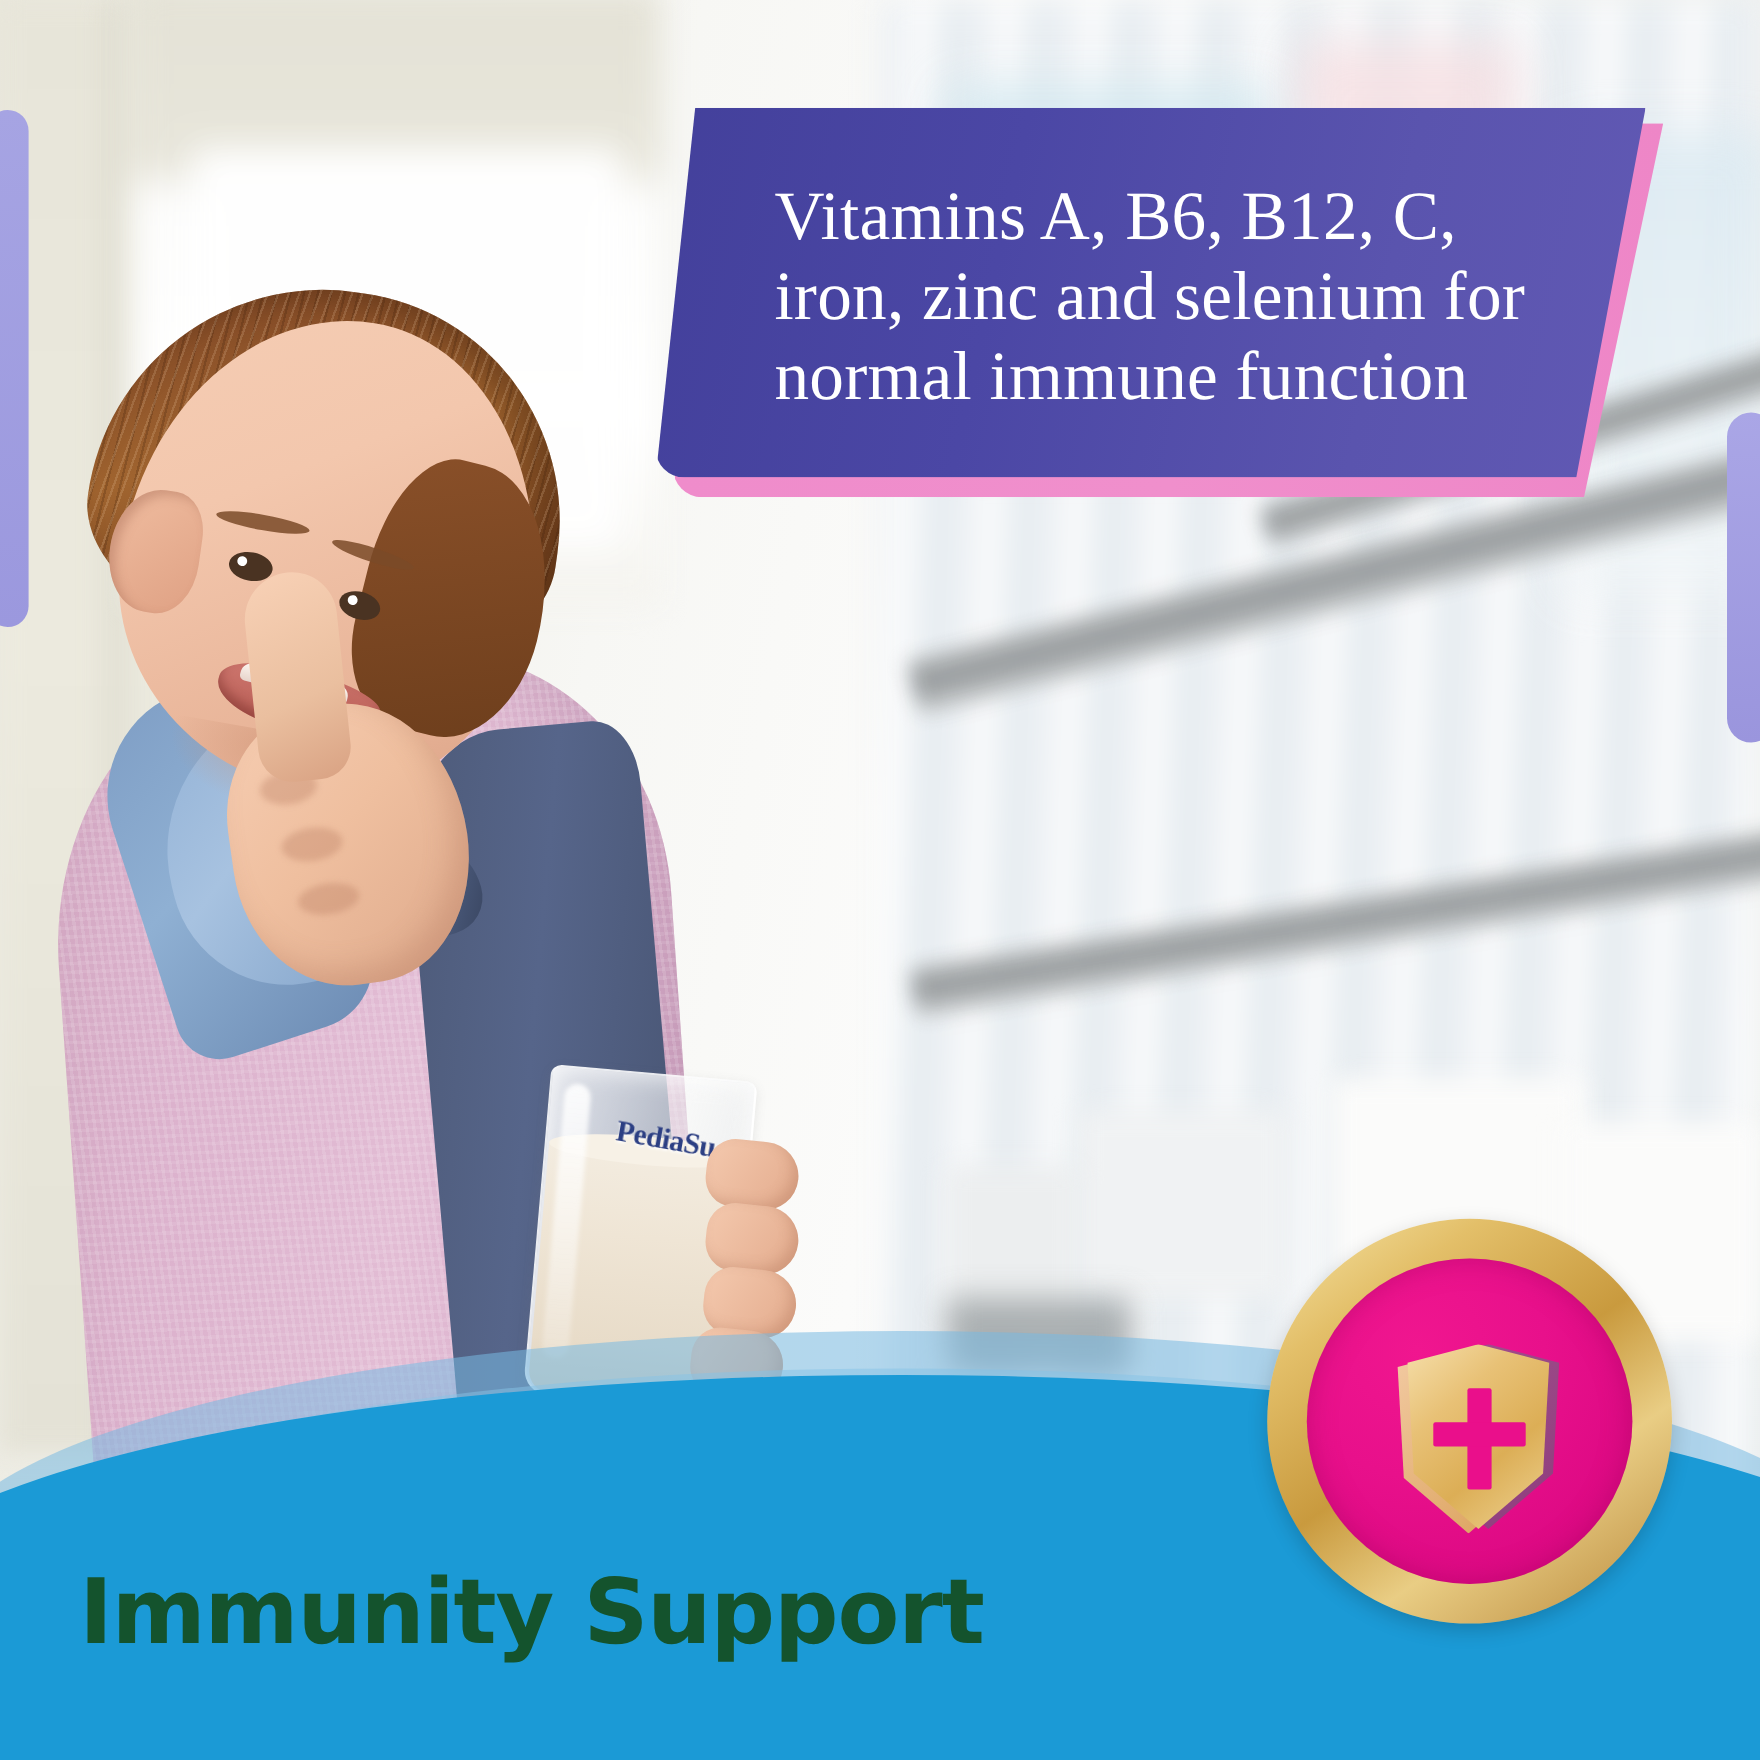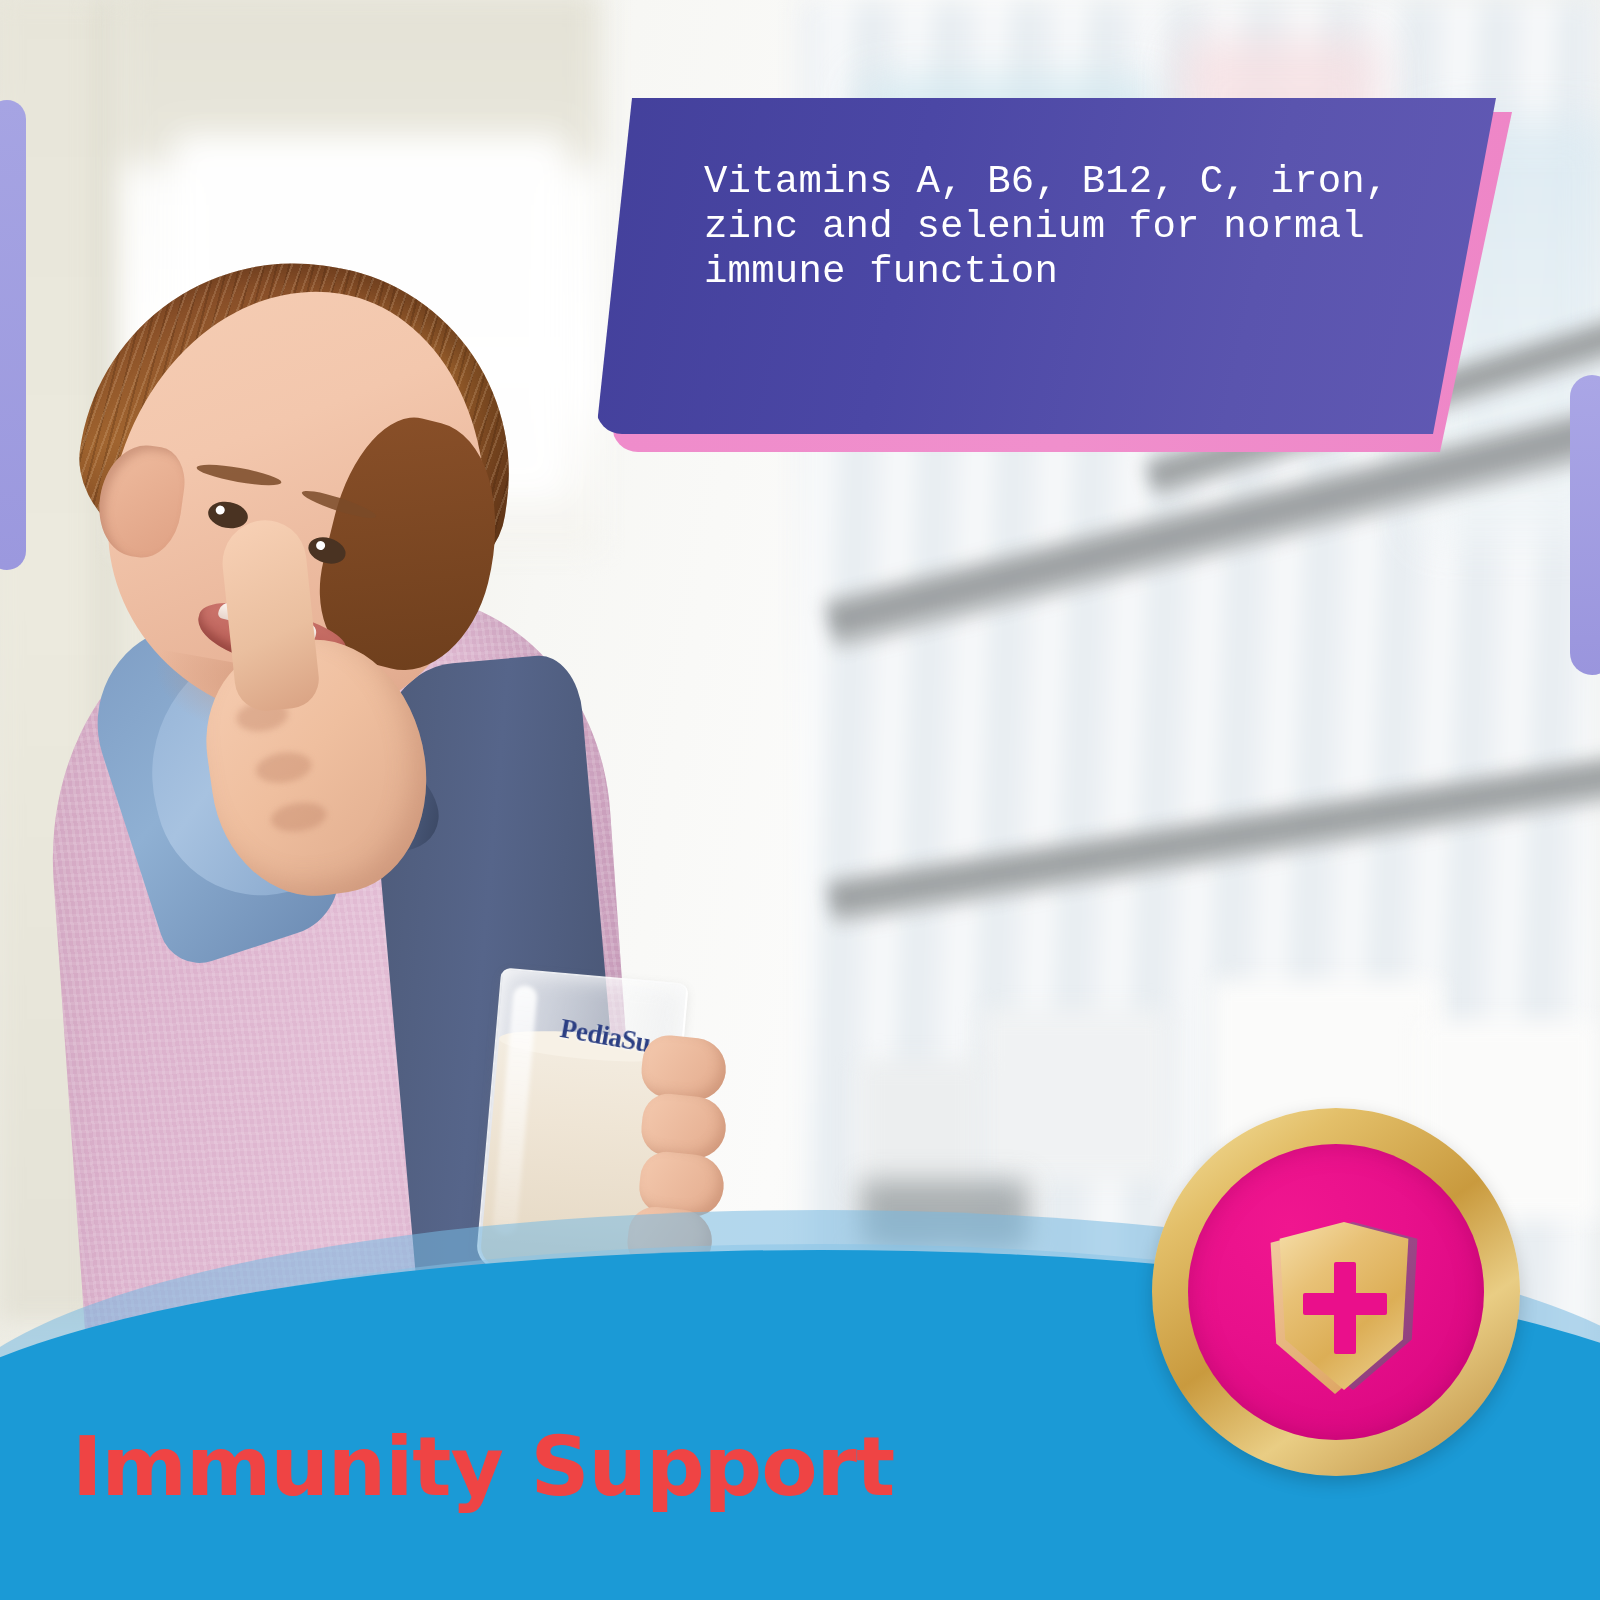--- a/index.html
+++ b/index.html
@@ -263,22 +263,22 @@
     clip-path:polygon(3% 0, 100% 0, 92% 100%, 0 100%);
   }
   .banner{
     position:absolute; left:0; top:0; width:900px; height:336px;
     background:linear-gradient(102deg,#43409b 0%, #4b47a5 35%, #5a54ae 72%, #6159b4 100%);
     border-radius:26px 0 0 26px;
     clip-path:polygon(4% 0, 100% 0, 93% 100%, 0 100%);
   }
   .banner-text{
     position:absolute; left:108px; top:62px; width:740px;
-    color:#fff; font-size:39px; line-height:1.16; letter-spacing:.2px;
-    font-family:Liberation Mono, monospace;
+    color:#fff; font-size:63px; line-height:1.16; letter-spacing:.2px;
+    font-family:Liberation Serif, serif;
   }
 
   
   .wave-light{
     position:absolute; left:-60px; bottom:-40px; width:1760px; height:430px;
     background:rgba(120,185,225,.55);
     border-radius:100% 100% 0 0 / 100% 100% 0 0;
   }
   .wave-light2{
     position:absolute; left:-60px; bottom:-62px; width:1760px; height:418px;
@@ -288,21 +288,21 @@
   .wave-main{
     position:absolute; left:-120px; bottom:-70px; width:1880px; height:420px;
     background:#1b9ad6;
     border-radius:100% 100% 0 0 / 100% 100% 0 0;
   }
   .wave-fill{
     position:absolute; left:0; right:0; bottom:0; height:180px; background:#1b9ad6;
   }
   .headline{
     position:absolute; left:72px; bottom:86px;
-    color:#ef4444; font-size:82px; font-weight:bold; letter-spacing:-1px;
+    color:#14532d; font-size:82px; font-weight:bold; letter-spacing:-1px;
     font-family:"DejaVu Sans", sans-serif;
   }
 
   
   .badge{
     position:absolute; left:1152px; top:1108px; width:368px; height:368px;
     border-radius:50%;
     background:linear-gradient(145deg,#f7e6a8 0%, #e3bf69 22%, #c99a3e 48%, #e9cd84 68%, #b8873a 100%);
     box-shadow:0 6px 18px rgba(0,0,0,.18);
   }

